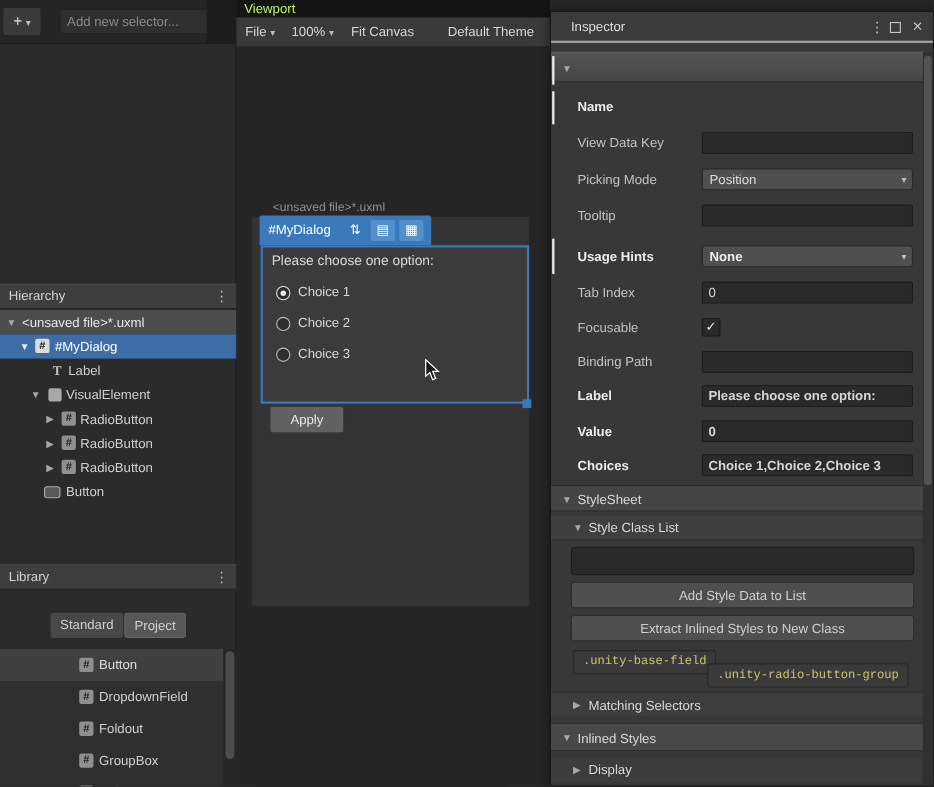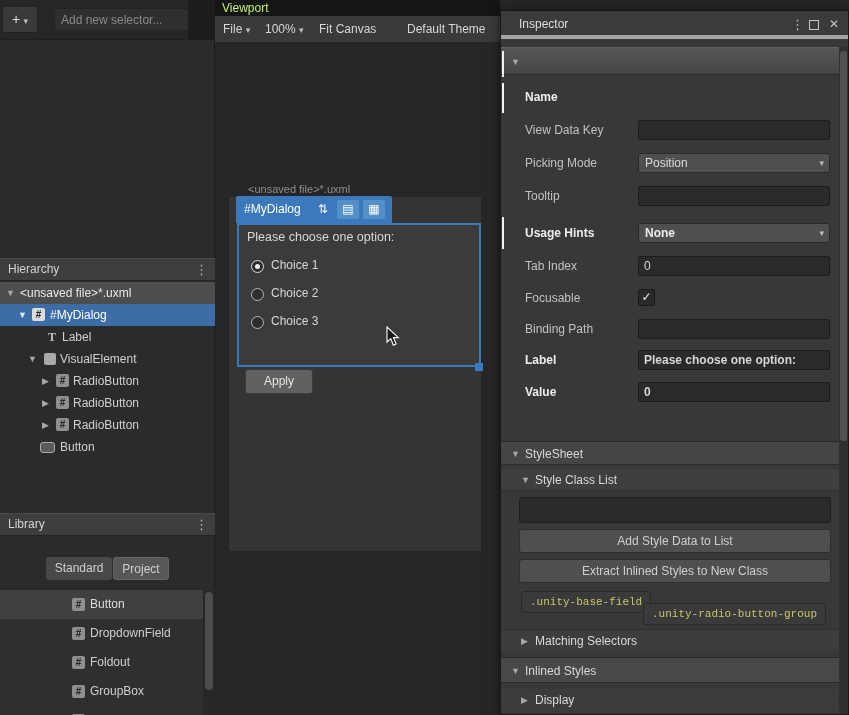--- a/index.html
+++ b/index.html
@@ -186,21 +186,21 @@
       <div class="ubtn" style="left:30px;top:326px;width:68px;height:25px;line-height:23px;background:#616161;border-color:#3c3c3c;color:#e6e6e6">Apply</div>
 
       <svg class="a" style="left:171px;top:283px" width="14" height="21" viewBox="0 0 14 21">
         <path d="M1,1 L1,16 L4.8,12.6 L7.3,19.2 L10.1,18 L7.4,11.6 L12.4,11.6 Z" fill="#1a1a1a" stroke="#ffffff" stroke-width="1.1"></path>
       </svg>
     </div>
   </div>
 
   <div class="a" style="left:500px;top:10px;width:349px;height:705px;background:#383838;border:1px solid #181818;box-shadow:0 0 10px rgba(0,0,0,.55)">
 
-    <div class="a" style="left:0;top:0;width:347px;height:28px;background:#3b3b3b;border-bottom:4px solid #a3a3a3">
+    <div class="a" style="left:0;top:0;width:347px;height:28px;background:#3b3b3b;border-bottom:2px solid #a3a3a3">
       <span class="a" style="left:18px;top:6px;color:#dedede">Inspector</span>
       <span class="a" style="left:290px;top:6px;color:#c6c6c6;font-size:13px">⋮</span>
       <span class="a" style="left:308px;top:9px;width:10px;height:10px;border:1px solid #c6c6c6"></span>
       <span class="a" style="left:328px;top:6px;color:#c6c6c6">✕</span>
     </div>
 
     <div class="fold" style="top:36px;height:28px;line-height:28px;background:linear-gradient(#565656,#454545);border-top:1px solid #5f5f5f;border-bottom:1px solid #2d2d2d">
       <span class="tri" style="left:10px">▼</span>
     </div>
 
@@ -246,20 +246,24 @@
       <input class="tf" style="left: 137px; top: 0px; width: 192px;" value="">
     </div>
     <div class="a" style="left:0;top:339px;width:347px;height:26px">
       <span class="flabel bold">Label</span>
       <input class="tf bold" style="left: 137px; top: 0px; width: 192px;" value="Please choose one option:">
     </div>
     <div class="a" style="left:0;top:371px;width:347px;height:26px">
       <span class="flabel bold">Value</span>
       <input class="tf bold" style="left: 137px; top: 0px; width: 192px;" value="0">
     </div>
+    <div class="a" style="left:0;top:402px;width:347px;height:26px">
+      <span class="flabel bold">Choices</span>
+      <input class="tf bold" style="left: 137px; top: 0px; width: 192px;" value="Choice 1,Choice 2,Choice 3">
+    </div>
 
     <div class="fold" style="top:430px;height:24px;line-height:24px;background:#454545;border-top:1px solid #2b2b2b;border-bottom:1px solid #2b2b2b">
       <span class="tri" style="left:10px">▼</span>
       <span class="a" style="left:24px">StyleSheet</span>
     </div>
     <div class="fold" style="top:458px;height:22px;line-height:22px;background:#3f3f3f;border-bottom:1px solid #303030">
       <span class="tri" style="left:20px">▼</span>
       <span class="a" style="left:34px">Style Class List</span>
     </div>
 

